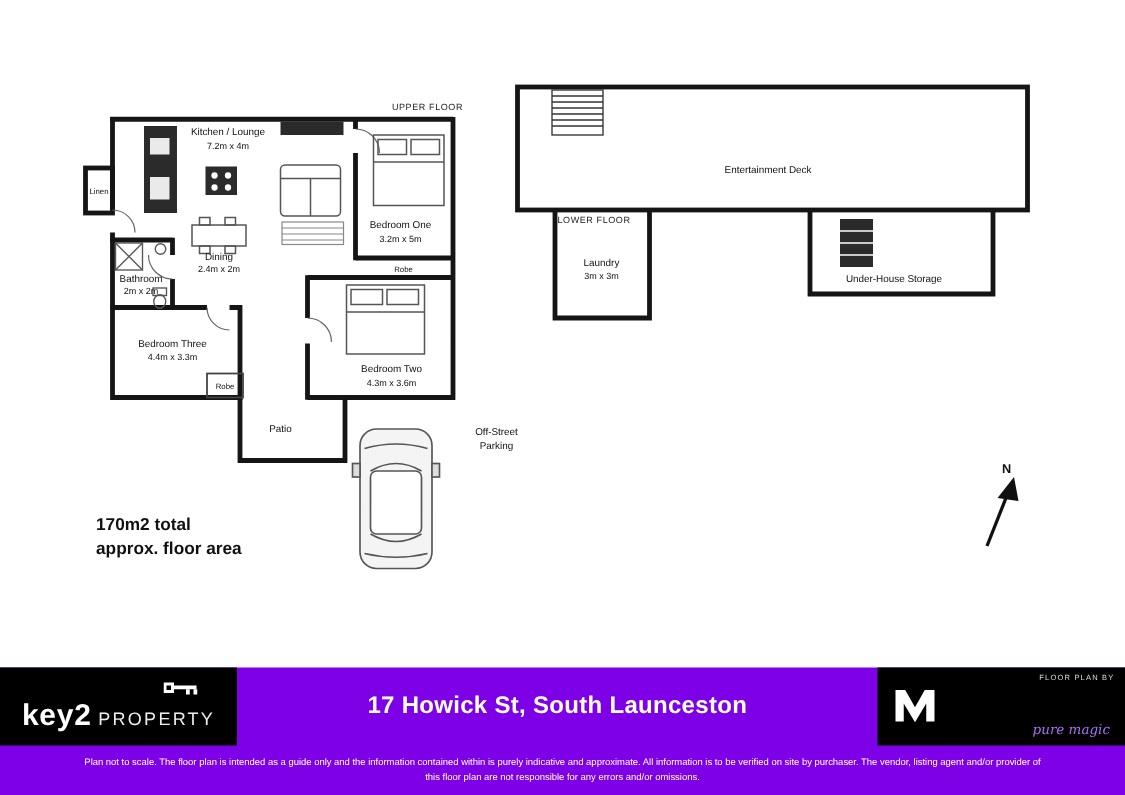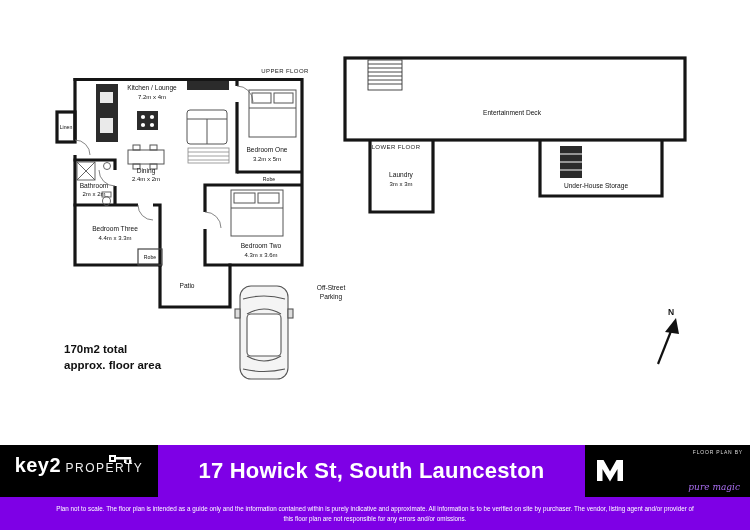--- a/index.html
+++ b/index.html
@@ -13,26 +13,26 @@
   .room  { font-size:6.6px; text-anchor:middle; }
   .dims  { font-size:6px;  text-anchor:middle; }
   .tiny  { font-size:5.2px; text-anchor:middle; }
   .flr   { font-size:6px; letter-spacing:.4px; text-anchor:middle; fill:#222; }
   .area  { font-size:11.5px; font-weight:bold; }
   .north { font-size:8.5px; font-weight:bold; text-anchor:middle; }
 
   
   .footer { position:absolute; top:445px; left:0; width:750px; height:85px; background:var(--purple, #7e00e6); }
   .footer-bar { position:relative; height:52px; display:flex; align-items:stretch; }
-  .brand-left { width:158px; background:#000; position:relative; display:flex; align-items:flex-end; justify-content:center; padding-bottom:20px; }
+  .brand-left { width:158px; background:#000; position:relative; display:flex; align-items:flex-end; justify-content:center; padding-bottom:8px; }
   .brand-left .txt { color:#fff; white-space:nowrap; }
   .k2 { font-weight:bold; font-size:20px; letter-spacing:.5px; }
   .prop { font-weight:normal; font-size:12px; letter-spacing:1.5px; color:#eee; }
   .keyicon { position:absolute; top:8px; right:22px; }
-  .footer-title { flex:1; display:flex; align-items:center; justify-content:center; color:#fff; font-size:22px; font-weight:bold; letter-spacing:.2px; }
+  .footer-title { flex:1; display:flex; align-items:center; justify-content:center; color:#fff; font-size:16px; font-weight:bold; letter-spacing:.2px; }
   .brand-right { width:165px; background:#000; position:relative; color:#fff; padding:10px 8px 4px 10px; }
   .fpb { position:absolute; top:4px; right:7px; font-size:5px; letter-spacing:.8px; color:#ddd; }
   .mc-row { display:flex; align-items:center; gap:7px; margin-top:3px; }
   .mc-the { font-size:5px; letter-spacing:2.5px; color:#fff; }
   .mc-name { font-size:12.5px; font-weight:bold; letter-spacing:1.2px; color:#fff; }
   .mc-sub { font-size:5px; letter-spacing:3px; color:#bfa3ea; }
   .mc-script { position:absolute; bottom:5px; right:10px; font-family:"DejaVu Serif", serif; font-style:italic; font-size:9px; color:#a96ef0;margin-top:17px; }
   .disclaimer { height:33px; display:flex; flex-direction:column; align-items:center; justify-content:center; text-align:center; color:#fff; font-size:6.3px; line-height:10px; white-space:nowrap; }
 </style>
 </head>

